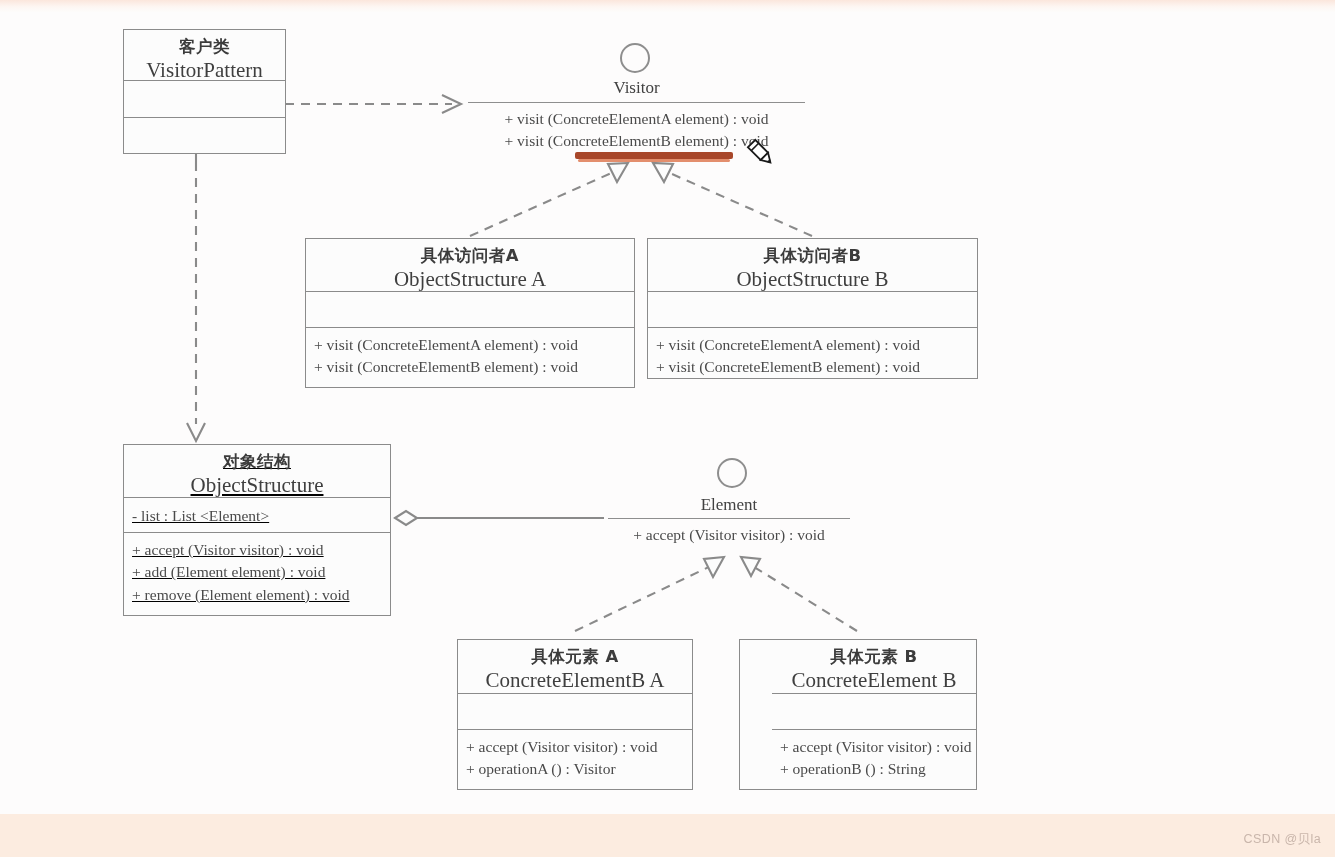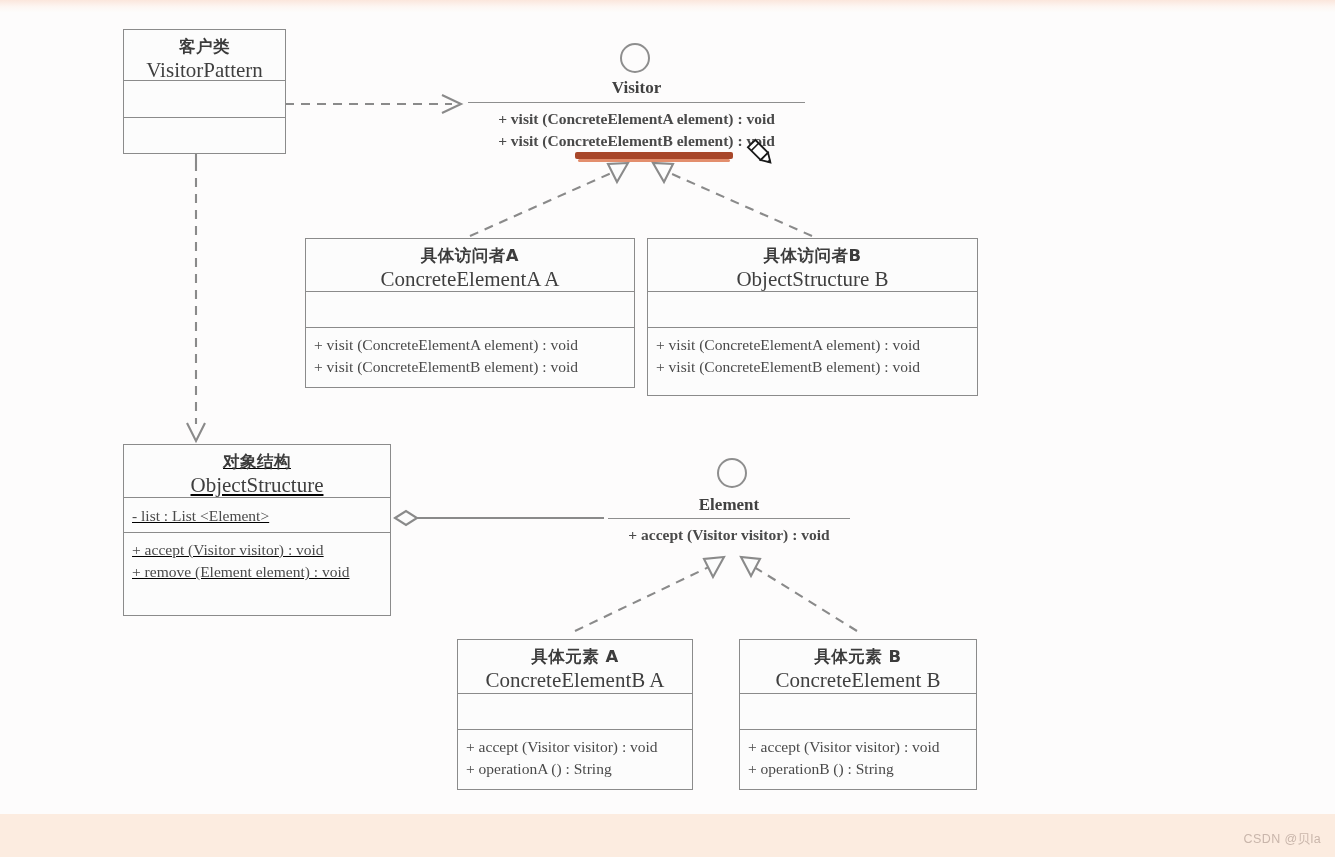--- a/index.html
+++ b/index.html
@@ -68,21 +68,21 @@
   }
   .member {
     font-size: 15.5px;
     color: #4a4a4a;
     line-height: 1.45;
     white-space: nowrap;
   }
   .comp-empty { height: 36px; }
 
   
-  .iface { position: absolute; font-weight: bold; }
+  .iface { position: absolute; }
   .iface-circle {
     position: absolute;
     width: 26px; height: 26px;
     border: 2.1px solid #8e8e8e;
     border-radius: 50%;
     background: transparent;
   }
   .iface-name {
     position: absolute;
     text-align: center;
@@ -215,30 +215,30 @@
       <rect x="14.5" y="6" width="11" height="19" fill="#ffffff" stroke="#1a1a1a" stroke-width="1.9"></rect>
       <line x1="14.5" y1="11" x2="25.5" y2="11" stroke="#1a1a1a" stroke-width="1.6"></line>
       <polygon points="14.5,25 25.5,25 20,34" fill="#ffffff" stroke="#1a1a1a" stroke-width="1.9"></polygon>
       <polygon points="17.6,31 22.4,31 20,35" fill="#1a1a1a"></polygon>
     </g>
   </svg>
 
   <div class="uml-box" style="left:305px; top:238px; width:330px; height:150px;">
     <div class="compartment comp-head" style="height:53px;">
       <div class="cn">具体访问者A</div>
-      <div class="en">ConcreteElementA A</div>
+      <div class="en">ObjectStructure A</div>
     </div>
     <div class="compartment comp-empty" style="height:36px;"></div>
     <div class="compartment" style="height:61px; padding-top:6px;">
       <div class="member">+ visit (ConcreteElementA element) : void</div>
       <div class="member">+ visit (ConcreteElementB element) : void</div>
     </div>
   </div>
 
-  <div class="uml-box" style="left:647px; top:238px; width:331px; height:158px;">
+  <div class="uml-box" style="left:647px; top:238px; width:331px; height:141px;">
     <div class="compartment comp-head" style="height:53px;">
       <div class="cn">具体访问者B</div>
       <div class="en">ObjectStructure B</div>
     </div>
     <div class="compartment comp-empty" style="height:36px;"></div>
     <div class="compartment" style="height:61px; padding-top:6px;">
       <div class="member">+ visit (ConcreteElementA element) : void</div>
       <div class="member">+ visit (ConcreteElementB element) : void</div>
     </div>
   </div>
@@ -246,44 +246,45 @@
   <div class="uml-box" style="left:123px; top:444px; width:268px; height:172px;text-decoration:underline;">
     <div class="compartment comp-head" style="height:53px;">
       <div class="cn">对象结构</div>
       <div class="en">ObjectStructure</div>
     </div>
     <div class="compartment" style="height:35px; padding-top:7px;">
       <div class="member">- list : List &lt;Element&gt;</div>
     </div>
     <div class="compartment" style="height:84px; padding-top:6px;">
       <div class="member">+ accept (Visitor visitor) : void</div>
+      <div class="member">+ add (Element element) : void</div>
       <div class="member">+ remove (Element element) : void</div>
     </div>
   </div>
 
   <div class="iface" style="left:608px; top:455px; width:242px; height:95px;">
     <div class="iface-circle" style="left:109px; top:3px;"></div>
     <div class="iface-name" style="left:0; top:40px; width:242px;">Element</div>
     <div class="iface-rule" style="left:0; top:63px; width:242px;"></div>
     <div class="iface-members" style="left:0; top:69px; width:242px;">+ accept (Visitor visitor) : void</div>
   </div>
 
   <div class="uml-box" style="left:457px; top:639px; width:236px; height:151px;">
     <div class="compartment comp-head" style="height:54px;">
       <div class="cn">具体元素 A</div>
       <div class="en">ConcreteElementB A</div>
     </div>
     <div class="compartment comp-empty" style="height:36px;"></div>
     <div class="compartment" style="height:61px; padding-top:6px;">
       <div class="member">+ accept (Visitor visitor) : void</div>
-      <div class="member">+ operationA () : String</div>
-    </div>
-  </div>
-
-  <div class="uml-box" style="left:739px; top:639px; width:238px; height:151px;">
+      <div class="member">+ operationA () : Visitor</div>
+    </div>
+  </div>
+
+  <div class="uml-box" style="left:739px; top:639px; width:238px; height:151px;padding-left:32px;">
     <div class="compartment comp-head" style="height:54px;">
       <div class="cn">具体元素 B</div>
       <div class="en">ConcreteElement B</div>
     </div>
     <div class="compartment comp-empty" style="height:36px;"></div>
     <div class="compartment" style="height:61px; padding-top:6px;">
       <div class="member">+ accept (Visitor visitor) : void</div>
       <div class="member">+ operationB () : String</div>
     </div>
   </div>

